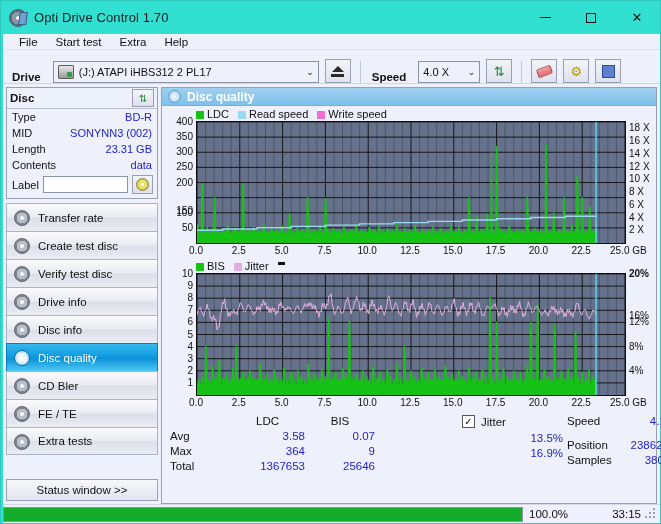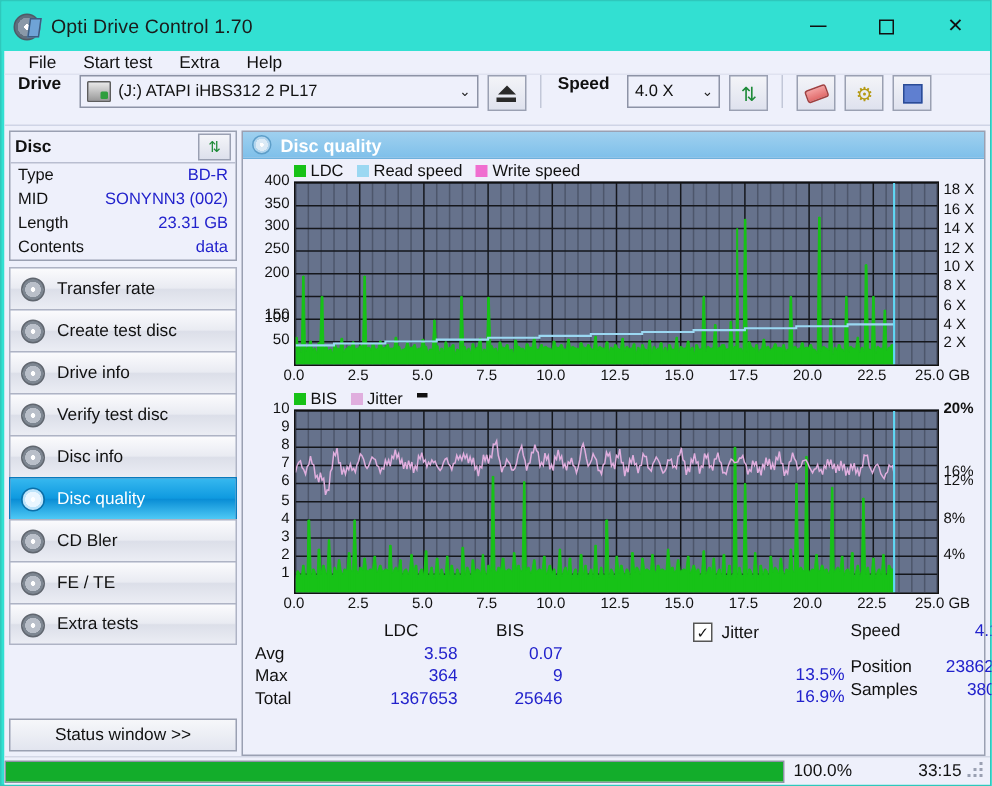--- a/index.html
+++ b/index.html
@@ -62,21 +62,21 @@
     height: 16px; display: flex; align-items: center;
     background: #eef0fb; padding-left: 7px;
     border-bottom: 1px solid #dfe2f0;
   }
   .menu-item {
     padding: 3px 9px; font-size: 11.5px; color: #111;
   }
 
   
   #toolbar {
-    height: 34px; display: flex; align-items: flex-start;
+    height: 34px; display: flex; align-items: flex-end;
     background: #eef0fb; gap: 6px; padding: 0 7px;
     border-bottom: 1px solid #cfd4e6;
   }
   .tb-label { font-weight: bold; font-size: 11.5px; color:#111; margin:0 6px 0 2px;}
   .combo {
     height: 22px; background: #eef0fb; border: 1px solid #8d93a6;
     display: flex; align-items: center; padding: 0 4px;
     font-size: 11px; color:#111; position: relative;
   }
   .combo .chev { margin-left:auto; padding-left:8px; color:#222; font-size:9px; }
@@ -328,38 +328,45 @@
             <span class="v">SONYNN3 (002)</span>
           </div>
           <div class="disc-row">
             <span class="k">Length</span>
             <span class="v">23.31 GB</span>
           </div>
           <div class="disc-row">
             <span class="k">Contents</span>
             <span class="v">data</span>
           </div>
+          <div id="label-row">
+            <span class="k">Label</span>
+            <input id="label-input" type="text" value="" style="">
+            <div class="cd-btn">
+              <span class="cd-dot"></span>
+            </div>
+          </div>
         </div>
 
         <div id="navlist">
           <div class="nav-item">
             <span class="nav-ico"></span>
             <span>Transfer rate</span>
           </div>
           <div class="nav-item">
             <span class="nav-ico"></span>
             <span>Create test disc</span>
           </div>
           <div class="nav-item">
             <span class="nav-ico"></span>
-            <span>Drive info</span>
+            <span>Verify test disc</span>
           </div>
           <div class="nav-item">
             <span class="nav-ico"></span>
-            <span>Verify test disc</span>
+            <span>Drive info</span>
           </div>
           <div class="nav-item">
             <span class="nav-ico"></span>
             <span>Disc info</span>
           </div>
           <div class="nav-item active">
             <span class="nav-ico"></span>
             <span>Disc quality</span>
           </div>
           <div class="nav-item">
@@ -766,21 +773,21 @@
             </div>
           </div>
 
           <div id="jitter-col">
             <div class="jit-head">
               <span class="chk">
                 <span>✓</span>
               </span>
               <span>Jitter</span>
             </div>
-            <div class="jit-val" style="margin-top:16px">13.5%</div>
+            <div class="jit-val" style="margin-top:4px">13.5%</div>
             <div class="jit-val" style="margin-top:3px">16.9%</div>
           </div>
 
           <div id="speed-col">
             <div class="sp-row">
               <span class="k">Speed</span>
               <span class="v">4.18 X</span>
             </div>
             <div class="sp-row" style="margin-top:12px">
               <span class="k">Position</span>

